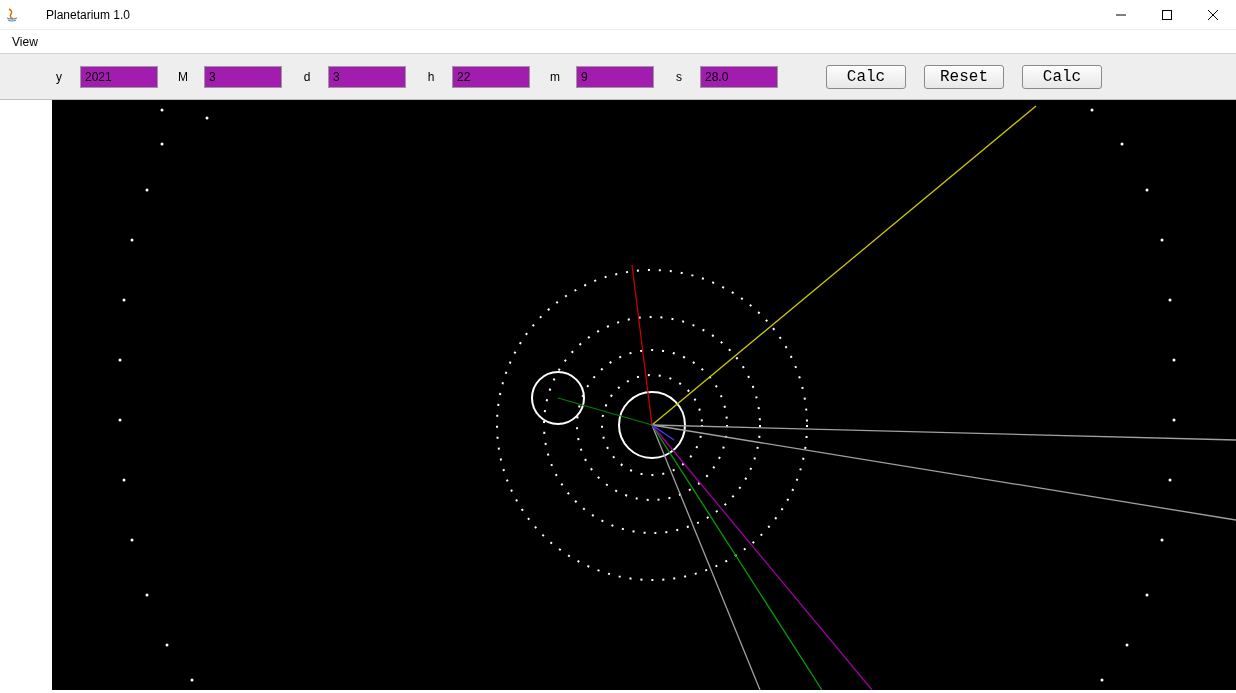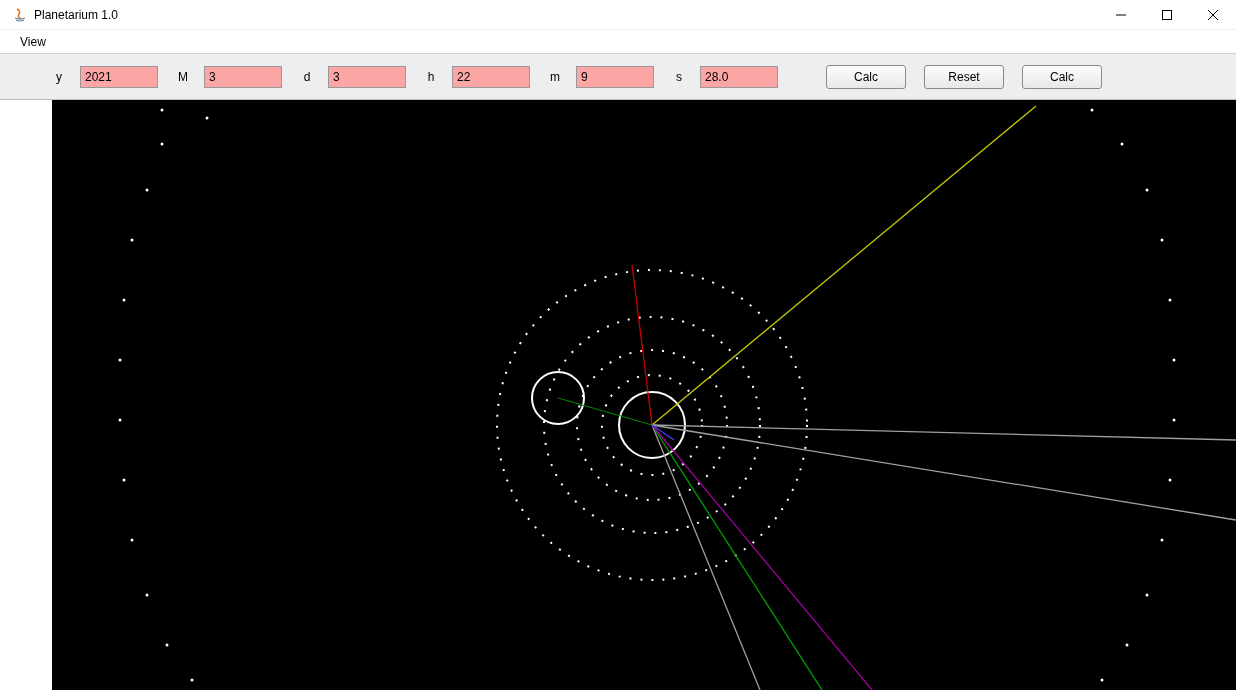--- a/index.html
+++ b/index.html
@@ -11,22 +11,23 @@
       height: 693px;
       overflow: hidden;
       display: flex;
       flex-direction: column;
     }
     .titlebar {
       height: 30px;
       background: #fff;
       display: flex;
       align-items: center;
-      padding-left: 12px;
+      padding-left: 4px;
       border-bottom: 1px solid #eee;
+      gap: 20px;
     }
     .titlebar .app-icon {
       width: 16px; height: 16px;
       margin-right: 6px;
     }
     .titlebar .title {
       flex: 1;
       font-size: 12px;
       color: #000;
     }
@@ -40,21 +41,21 @@
       align-items: center;
       justify-content: center;
       font-size: 14px;
       color: #000;
     }
     .menubar {
       height: 24px;
       background: #fff;
       display: flex;
       align-items: center;
-      padding-left: 14px;
+      padding-left: 6px;
       border-bottom: 1px solid #d0d0d0;
     }
     .menu-item {
       padding: 2px 6px;
       font-size: 12px;
       cursor: pointer;
     }
     .toolbar {
       height: 46px;
       background: #eeeeee;
@@ -72,31 +73,32 @@
       text-align: center;
     }
     .toolbar label.first { margin-left: 0; }
     .toolbar input[type="text"] {
       width: 78px;
       height: 22px;
       border: 1px solid #999;
       padding: 2px 4px;
       font-size: 12px;
       font-family: inherit;
-      background: #fca5a5;
+      background: #a21caf;
     }
     .btn {
       width: 80px;
       height: 24px;
       background: linear-gradient(#fdfdfd, #e8e8e8);
       border: 1px solid #8a8a8a;
       border-radius: 3px;
-      font-size: 12px;
+      font-size: 16px;
       cursor: pointer;
       margin-left: 10px;
+      font-family: Liberation Mono, monospace;
     }
     .btn:first-of-type { margin-left: 40px; }
     .canvas-area {
       flex: 1;
       background: #fff;
       padding-left: 52px;
       overflow: hidden;
     }
     .planet-canvas {
       width: 1184px;

